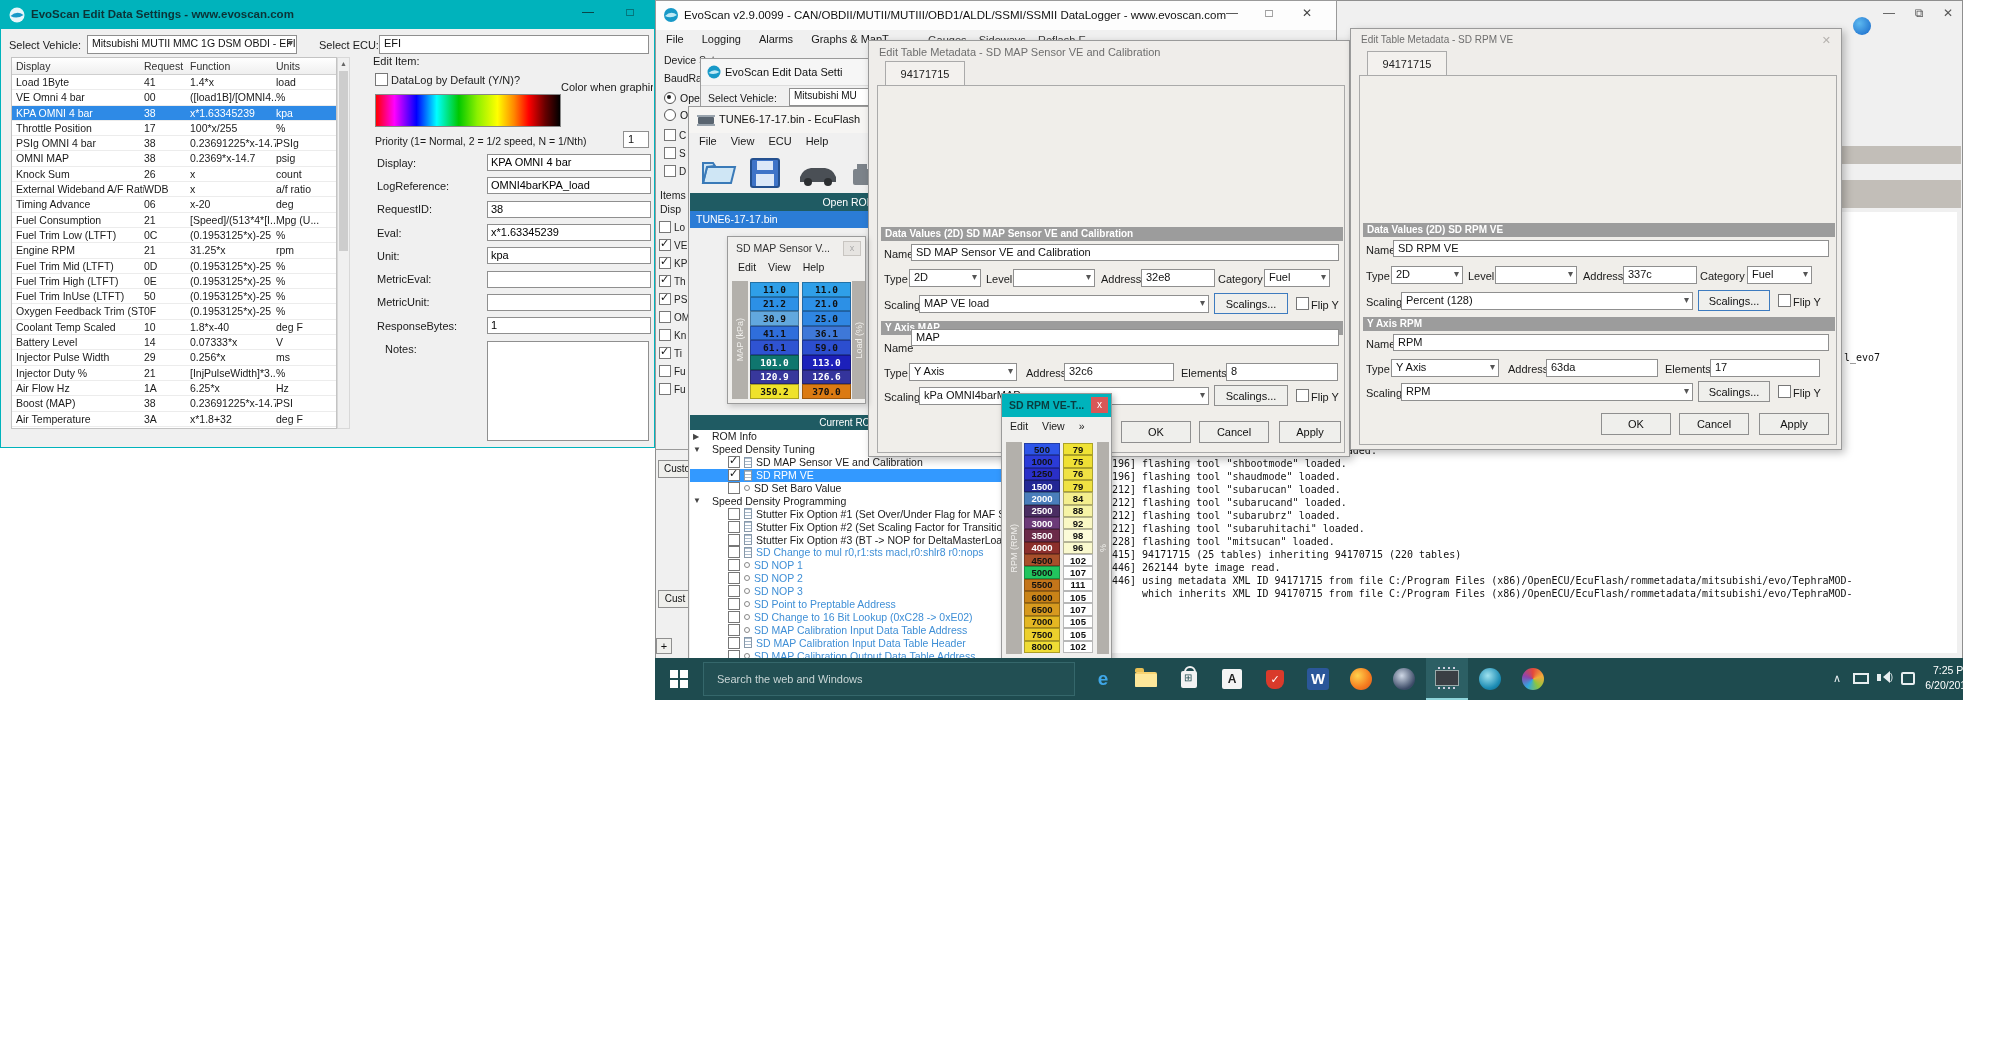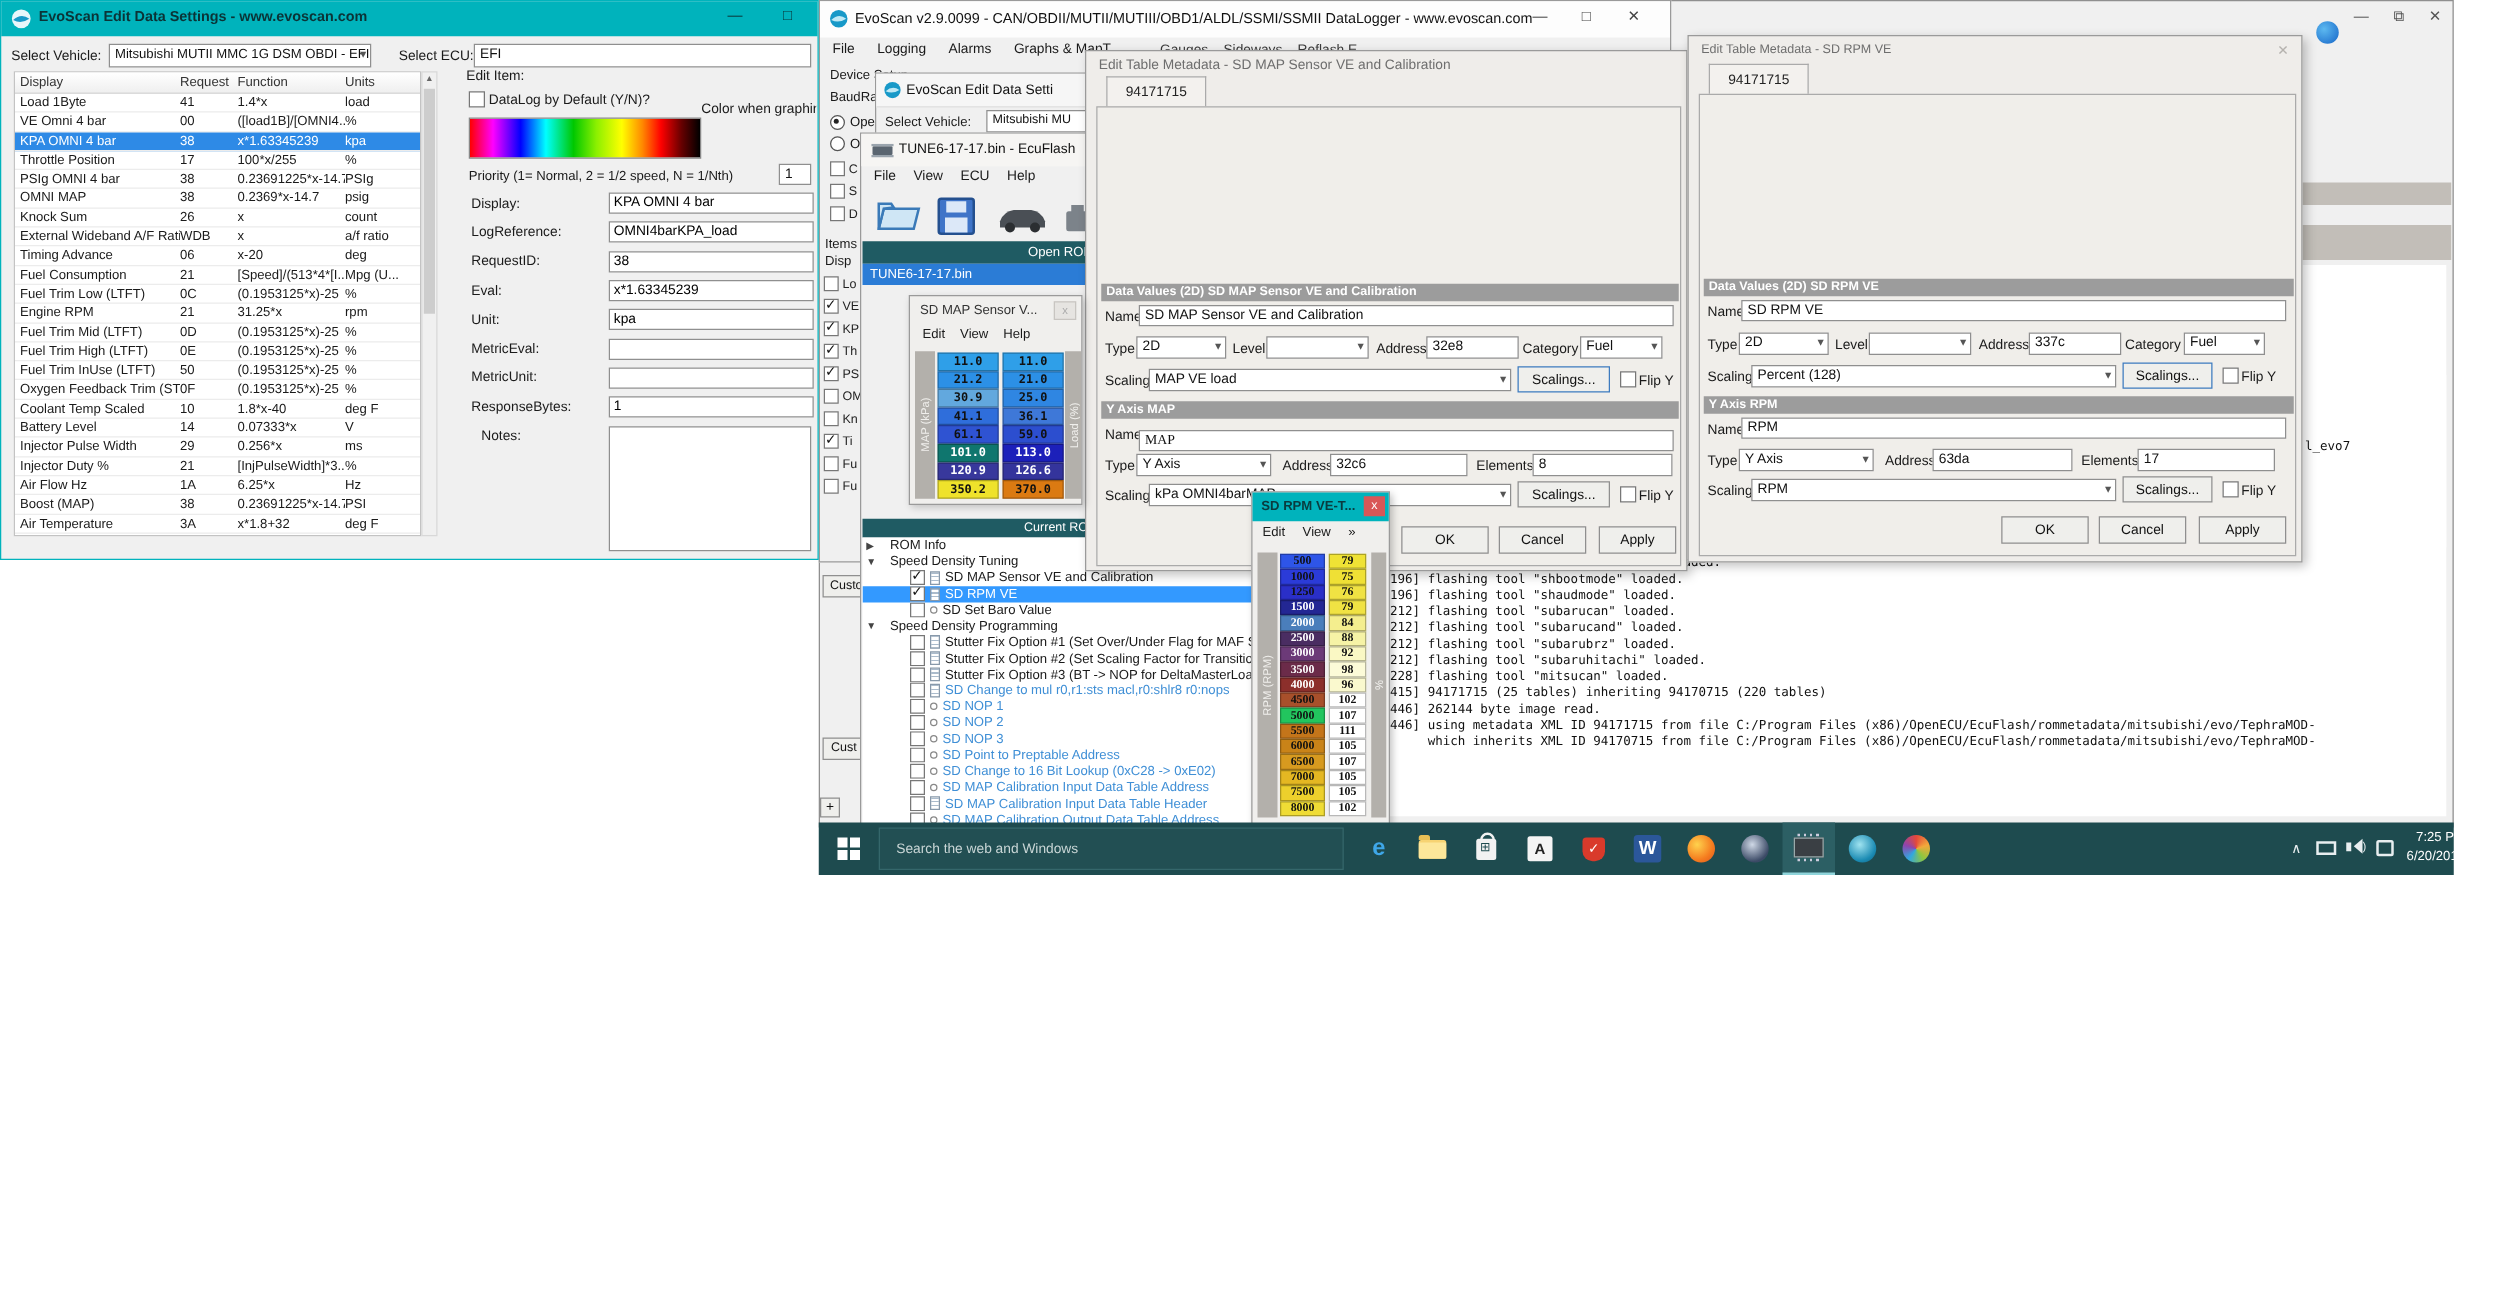--- a/index.html
+++ b/index.html
@@ -40,21 +40,21 @@
   .trow .ticon{flex:none;margin:0 4px 0 4px;}
   .ticon.tbl{width:6px;height:9px;border:1px solid #8899aa;background:repeating-linear-gradient(#aabbcc 0 1px,#fff 1px 3px);}
   .ticon.dot{width:4px;height:4px;border:1px solid #888;border-radius:50%;}
   .trow.blue{color:#3f8fd6;}
   .trow.sel{background:#3399ff;color:#fff;}
   .trow .tlabel{overflow:hidden;text-overflow:clip;}
   
   .mrow{display:flex;height:14.6px;gap:3px;}
   .mcell{width:49px;box-sizing:border-box;border:1px solid rgba(0,0,0,.28);font-family:"DejaVu Sans Mono",monospace;font-size:9.5px;font-weight:bold;display:flex;align-items:center;justify-content:center;color:#111;}
   .rrow{display:flex;height:12.35px;gap:3px;}
-  .rcell{width:36px;box-sizing:border-box;border:1px solid rgba(0,0,0,.28);font-family:Liberation Serif, serif;font-size:9.5px;font-weight:bold;display:flex;align-items:center;justify-content:center;color:#111;}
+  .rcell{width:36px;box-sizing:border-box;border:1px solid rgba(0,0,0,.28);font-family:Liberation Sans, sans-serif;font-size:9.5px;font-weight:bold;display:flex;align-items:center;justify-content:center;color:#111;}
   .pcell{width:30px;}
   .wtext{color:#fff !important;}
   
   .logline{height:13px;line-height:13px;font-family:"DejaVu Sans Mono",monospace;font-size:10px;color:#111;white-space:pre;}
   
   .menu{display:flex;gap:18px;font-size:11px;color:#1a1a1a;align-items:center;}
   
   #taskbar{position:absolute;left:655px;top:658px;width:1308px;height:42px;background:#1e4b4f;}
   .tbslot{position:absolute;top:0;width:42px;height:42px;display:flex;align-items:center;justify-content:center;}
   .tbslot.active{background:#2c5f64;border-bottom:2px solid #8fd4da;box-sizing:border-box;}
@@ -397,21 +397,21 @@
     <div class="fld" style="left:272px;top:228px;width:74px;height:18px;">32e8</div>
     <div class="lbl" style="left:349px;top:232px;">Category</div>
     <div class="fld dd" style="left:395px;top:228px;width:66px;height:18px;">Fuel</div>
     <div class="lbl" style="left:15px;top:258px;">Scaling</div>
     <div class="fld dd" style="left:50px;top:254px;width:290px;height:18px;">MAP VE load</div>
     <div class="btn" style="left:345px;top:252px;width:74px;height:21px;border:1px solid #3d7bbf;">Scalings...</div>
     <span class="cbA" style="left:427px;top:256px;"></span>
     <div class="lbl" style="left:442px;top:258px;">Flip Y</div>
     <div class="secbar" style="left:12px;top:280px;width:458px;">Y Axis MAP</div>
     <div class="lbl" style="left:15px;top:301px;">Name</div>
-    <div class="fld" style="left:42px;top:303px;width:428px;height:17px;font-family:Liberation Serif, serif;">MAP</div>
+    <div class="fld" style="left:42px;top:288px;width:428px;height:17px;">MAP</div>
     <div class="lbl" style="left:15px;top:326px;">Type</div>
     <div class="fld dd" style="left:40px;top:322px;width:108px;height:18px;">Y Axis</div>
     <div class="lbl" style="left:157px;top:326px;">Address</div>
     <div class="fld" style="left:195px;top:322px;width:110px;height:18px;">32c6</div>
     <div class="lbl" style="left:312px;top:326px;">Elements</div>
     <div class="fld" style="left:357px;top:322px;width:112px;height:18px;">8</div>
     <div class="lbl" style="left:15px;top:350px;">Scaling</div>
     <div class="fld dd" style="left:50px;top:346px;width:290px;height:18px;">kPa OMNI4barMAP</div>
     <div class="btn" style="left:345px;top:344px;width:74px;height:21px;">Scalings...</div>
     <span class="cbA" style="left:427px;top:348px;"></span>

